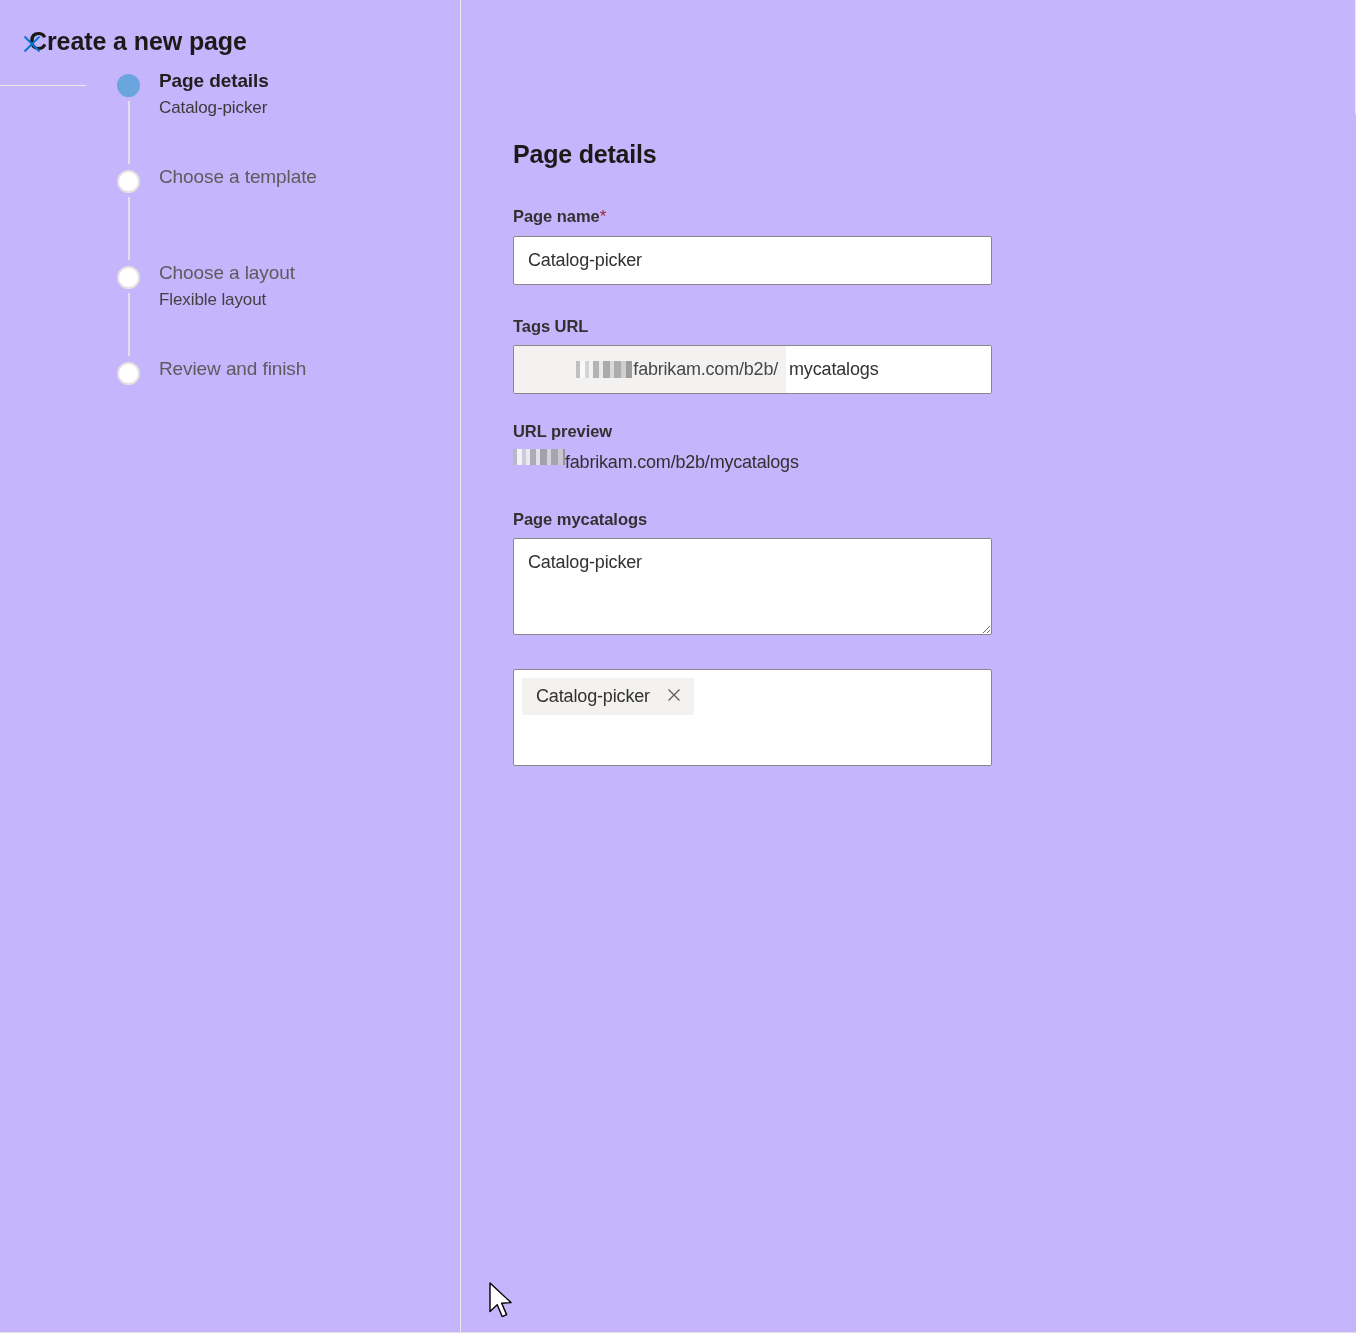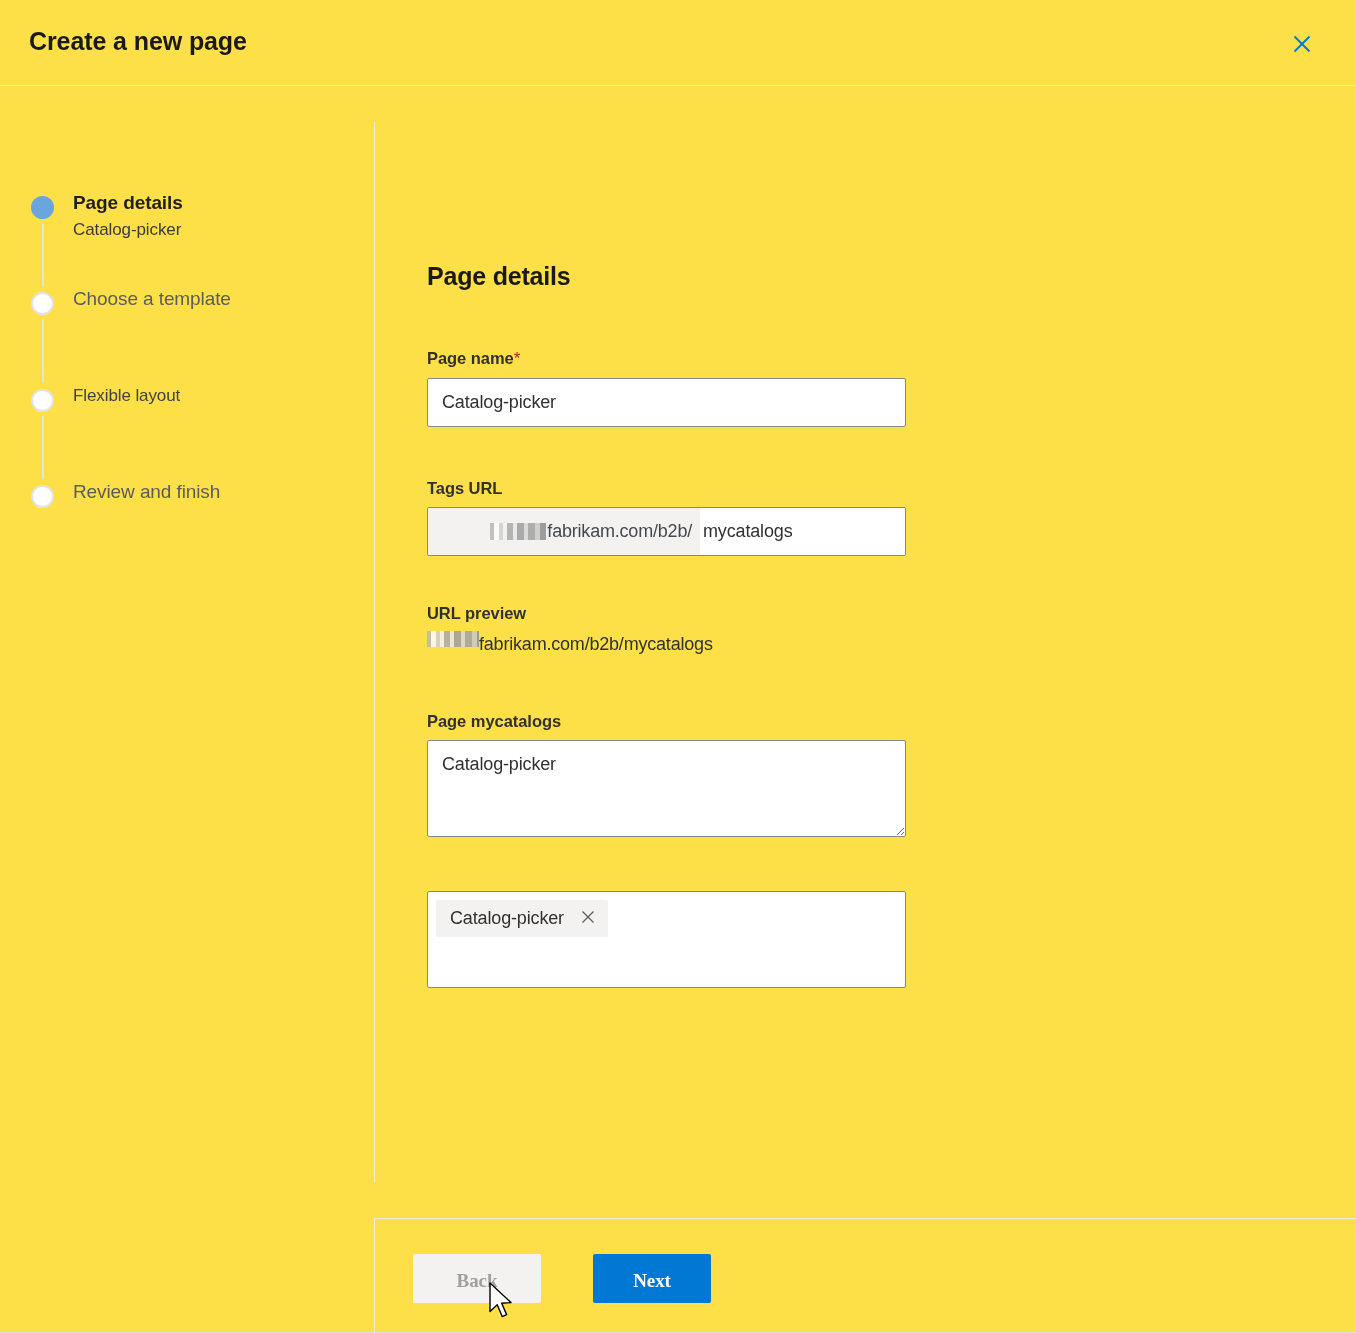--- a/index.html
+++ b/index.html
@@ -16,25 +16,24 @@
     overflow: hidden;
     position: relative;
     -webkit-font-smoothing: antialiased;
   }
 
   
   .dialog {
     position: absolute;
     inset: 0;
     display: flex;
-    flex-direction: column;
-    background: #fde047;
+    flex-direction: row;
+    background: #c4b5fd;
     border-bottom: 1px solid #e1dfdd;
     box-sizing: border-box;
-    gap: 36px;
   }
 
   
   .dialog-header {
     height: 86px;
     flex: 0 0 86px;
     position: relative;
     border-bottom: 1px solid #edebe9;
     box-sizing: border-box;
   }
@@ -156,21 +155,21 @@
     color: #1b1a19;
   }
 
   .form {
     position: absolute;
     left: 52px;
     top: 205px;
     width: 479px;
   }
 
-  .field { margin-bottom: 0; margin-top: 20px; }
+  .field { margin-bottom: 0; }
   .field-label {
     font-size: 16.5px;
     font-weight: 700;
     color: #323130;
     line-height: 22px;
     letter-spacing: -0.05px;
     padding-bottom: 8px;
     display: block;
   }
   .required-star {
@@ -423,20 +422,21 @@
 
         <li class="step">
           <span class="step-marker"></span>
           <span class="step-connector"></span>
           <div class="step-label">Choose a template</div>
         </li>
 
         <li class="step">
           <span class="step-marker"></span>
           <span class="step-connector"></span>
+          <div class="step-label">Choose a layout</div>
           <div class="step-sublabel">Flexible layout</div>
         </li>
 
         <li class="step">
           <span class="step-marker"></span>
 
           <div class="step-label">Review and finish</div>
         </li>
 
       </ul>

